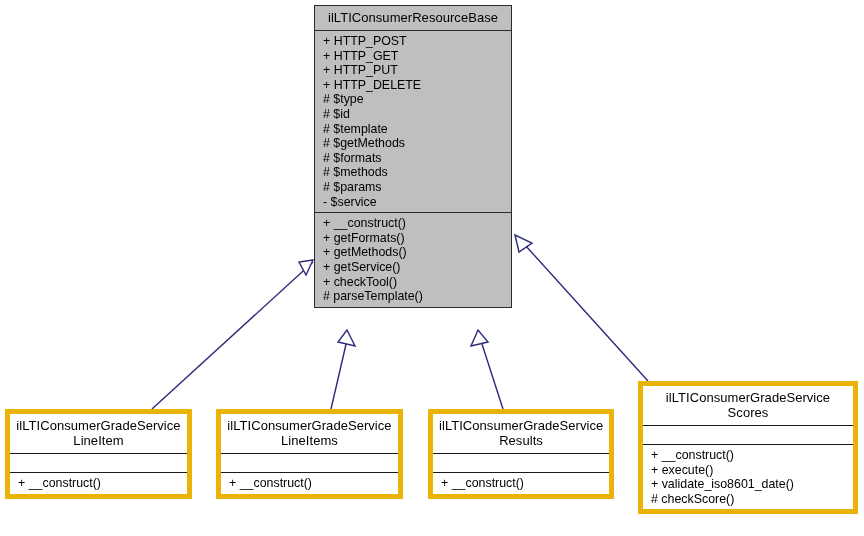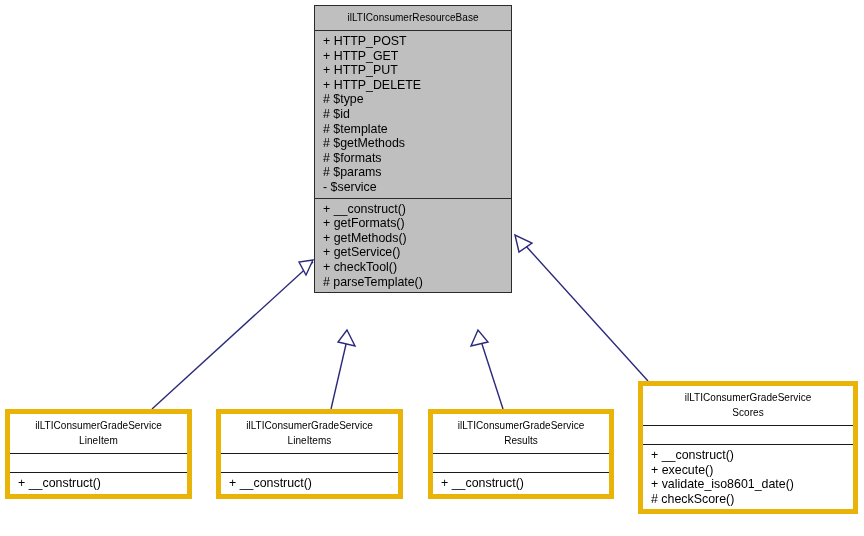--- a/index.html
+++ b/index.html
@@ -36,21 +36,21 @@
     line-height: 14.6px;
     color: #000000;
   }
   .uml-class.base {
     background: #bfbfbf;
     border: 1px solid #2b2b2b;
   }
   .cls-name {
     text-align: center;
     padding: 4px 6px 5px 6px;
-    font-size: 10px;
+    font-size: 13px;
     line-height: 15px;
     letter-spacing: 0.05px;
     white-space: pre-line;
   }
   .sep {
     border-top: 1px solid #1a1a1a;
     height: 0;
     font-size: 0;
     line-height: 0;
   }
@@ -104,20 +104,21 @@
     <div class="cls-section">
       <div class="member">+ HTTP_POST</div>
       <div class="member">+ HTTP_GET</div>
       <div class="member">+ HTTP_PUT</div>
       <div class="member">+ HTTP_DELETE</div>
       <div class="member"># $type</div>
       <div class="member"># $id</div>
       <div class="member"># $template</div>
       <div class="member"># $getMethods</div>
       <div class="member"># $formats</div>
+      <div class="member"># $methods</div>
       <div class="member"># $params</div>
       <div class="member">- $service</div>
     </div>
     <div class="sep"></div>
     <div class="cls-section">
       <div class="member">+ __construct()</div>
       <div class="member">+ getFormats()</div>
       <div class="member">+ getMethods()</div>
       <div class="member">+ getService()</div>
       <div class="member">+ checkTool()</div>

